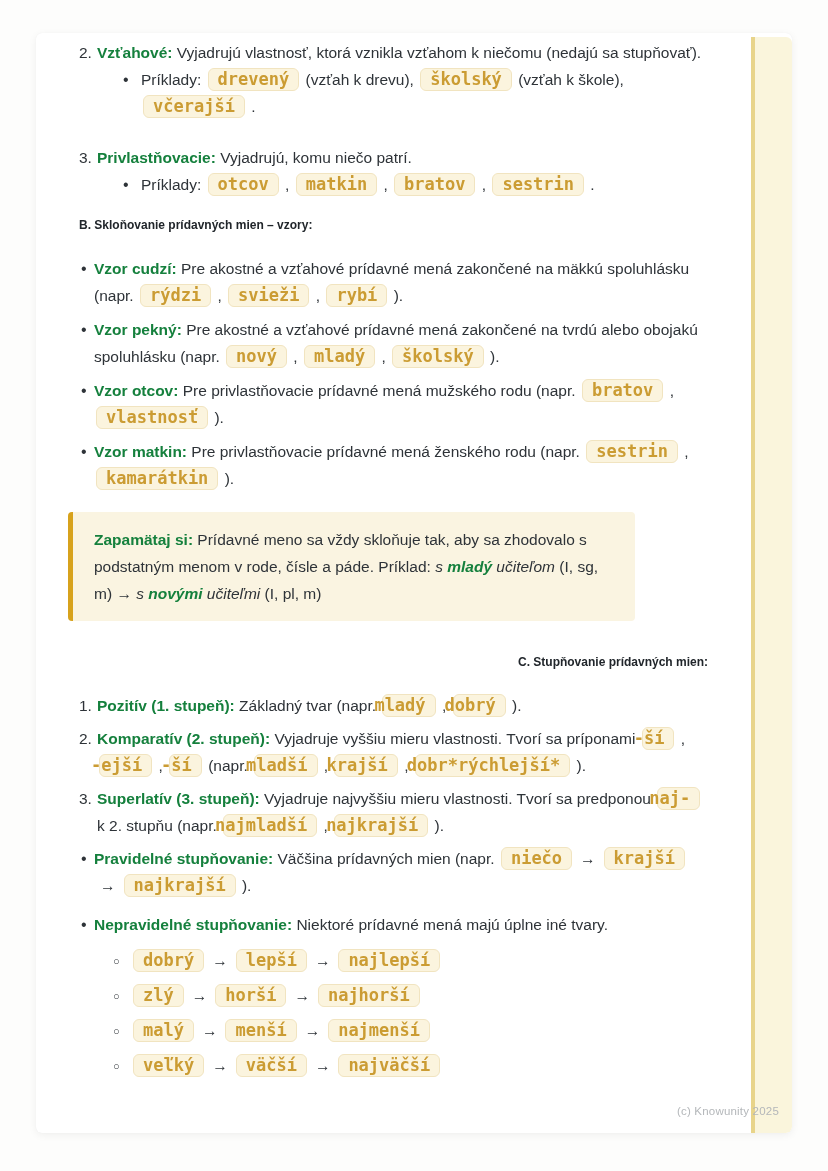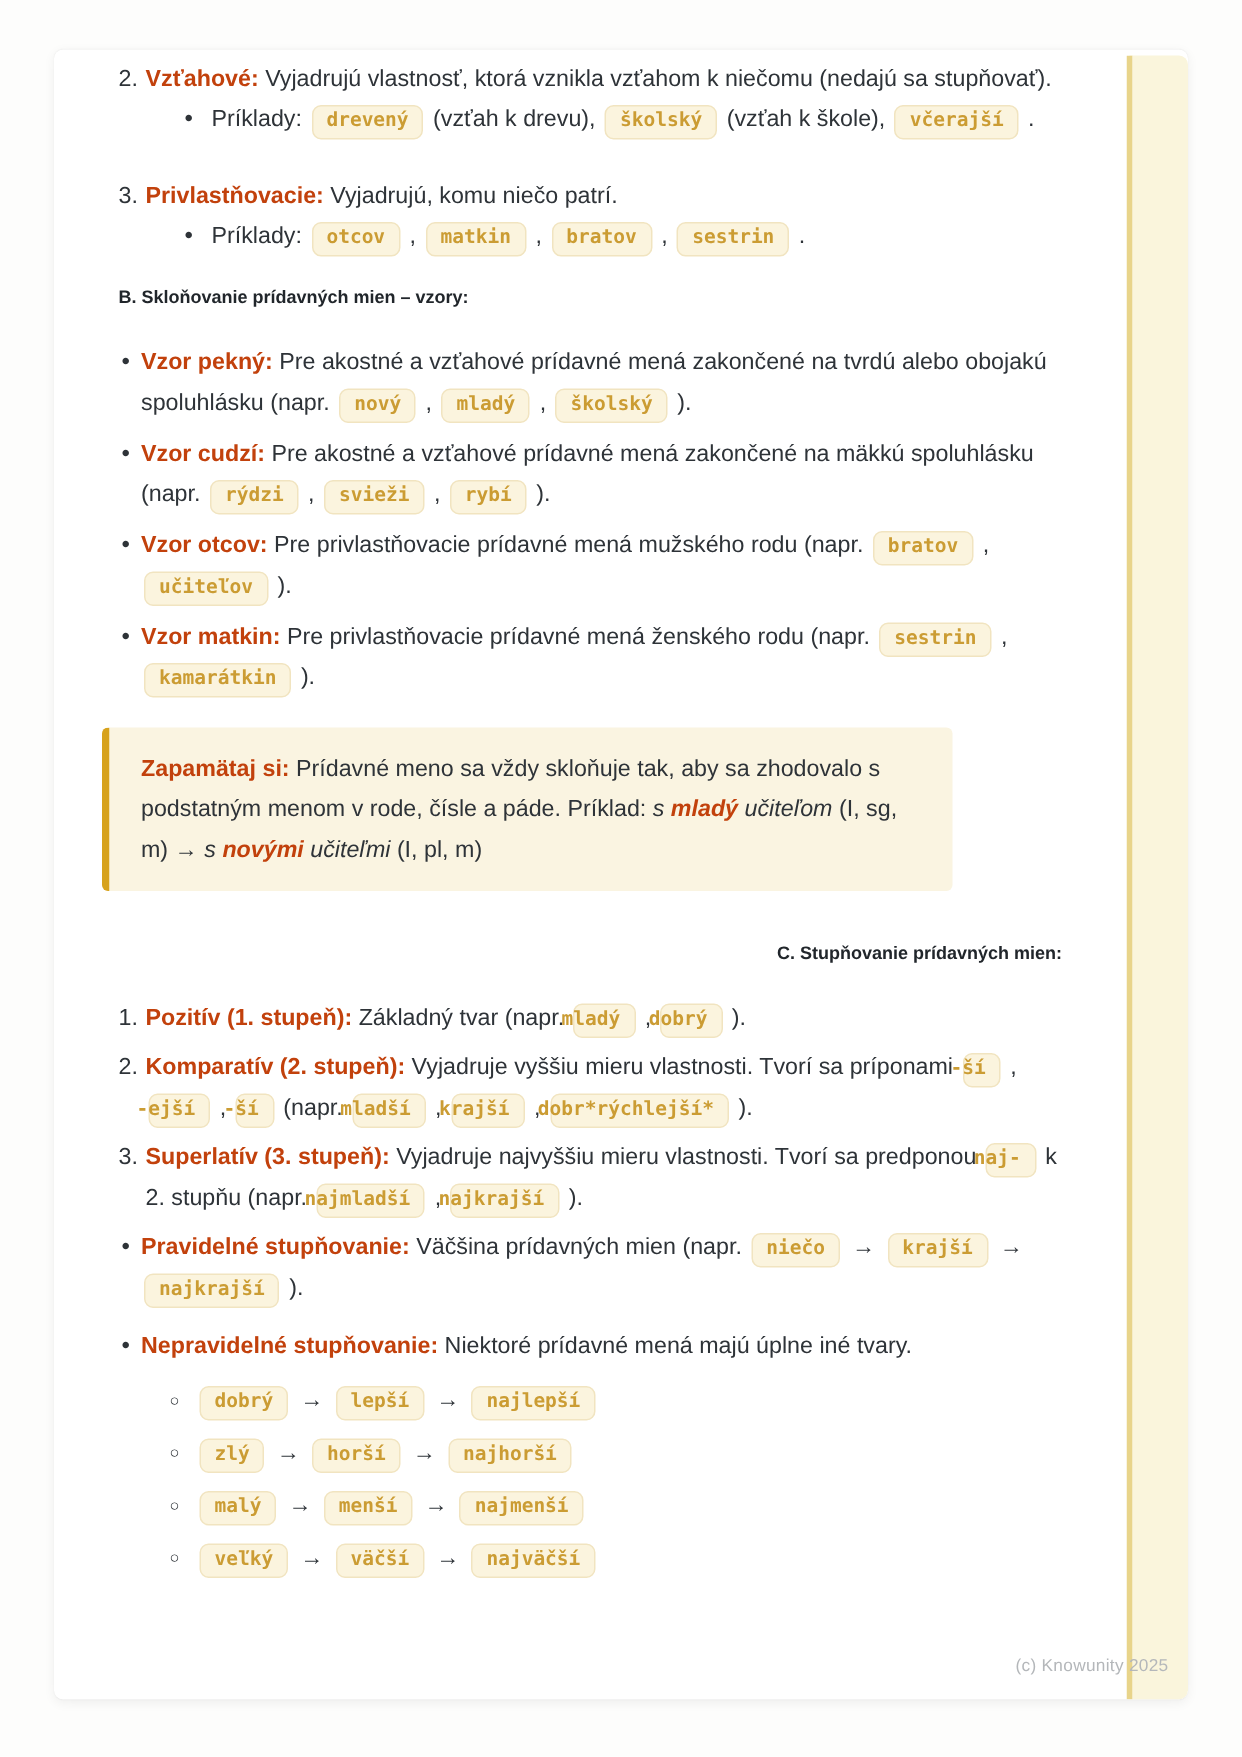--- a/index.html
+++ b/index.html
@@ -56,26 +56,26 @@
   .circle-list > li { position:relative; padding-left:37px; margin-bottom:8px; }
   .circle-list > li::before {
     content:"○"; position:absolute; left:19px; top:1px;
     font-size:11px; color:var(--body-text,#2e3338);
   }
   
   h3 { font-size:12px; font-weight:bold; color:#21262b; }
   .h-b { margin:14px 0 16px 0; }
   .h-c { margin:28px 0 16px 0;text-align:right; }
   
-  strong { font-weight:bold; color:#c2410c;text-align:right; }
+  strong { font-weight:bold; color:#15803d;text-align:right; }
   em { font-style:italic; }
   .chip {
     display:inline-block;
     font-family:"DejaVu Sans Mono","Liberation Mono",monospace;
-    font-size:13px; font-weight:bold; line-height:16px;
+    font-size:17px; font-weight:bold; line-height:16px;
     color:var(--chip-text,#cb9c33);
     background:var(--chip-bg,#fbf4de);
     border:1px solid var(--chip-border,#f1e4c0);
     border-radius:6px;
     padding:2px 9px 3px 9px;
     margin:0 2px;
     vertical-align:baseline;
     white-space:nowrap;
   }
   .arrow { display:inline-block; margin:0 6px; color:var(--body-text,#2e3338); }
@@ -116,23 +116,23 @@
         <span class="lead"><span class="num">3.</span><span class="rich"><strong>Privlastňovacie:</strong> Vyjadrujú, komu niečo patrí.</span></span>
         <ul class="sub-bullets">
           <li><span class="rich">Príklady: <code class="chip">otcov</code> , <code class="chip">matkin</code> , <code class="chip">bratov</code> , <code class="chip">sestrin</code> .</span></li>
         </ul>
       </li>
     </ol>
 
     <h3 class="h-b">B. Skloňovanie prídavných mien – vzory:</h3>
 
     <ul class="disc-list list-b">
+      <li><span class="rich"><strong>Vzor cudzí:</strong> Pre akostné a vzťahové prídavné mená zakončené na mäkkú spoluhlásku (napr. <code class="chip">rýdzi</code> , <code class="chip">svieži</code> , <code class="chip">rybí</code> ).</span></li>
       <li><span class="rich"><strong>Vzor pekný:</strong> Pre akostné a vzťahové prídavné mená zakončené na tvrdú alebo obojakú spoluhlásku (napr. <code class="chip">nový</code> , <code class="chip">mladý</code> , <code class="chip">školský</code> ).</span></li>
-      <li><span class="rich"><strong>Vzor cudzí:</strong> Pre akostné a vzťahové prídavné mená zakončené na mäkkú spoluhlásku (napr. <code class="chip">rýdzi</code> , <code class="chip">svieži</code> , <code class="chip">rybí</code> ).</span></li>
-      <li><span class="rich"><strong>Vzor otcov:</strong> Pre privlastňovacie prídavné mená mužského rodu (napr. <code class="chip">bratov</code> , <code class="chip">učiteľov</code> ).</span></li>
+      <li><span class="rich"><strong>Vzor otcov:</strong> Pre privlastňovacie prídavné mená mužského rodu (napr. <code class="chip">bratov</code> , <code class="chip">vlastnosť</code> ).</span></li>
       <li><span class="rich"><strong>Vzor matkin:</strong> Pre privlastňovacie prídavné mená ženského rodu (napr. <code class="chip">sestrin</code> , <code class="chip">kamarátkin</code> ).</span></li>
     </ul>
 
     <div class="callout">
       <span class="rich"><strong>Zapamätaj si:</strong> Prídavné meno sa vždy skloňuje tak, aby sa zhodovalo s podstatným menom v rode, čísle a páde. Príklad: <em>s </em><em><strong>mladý</strong></em><em> učiteľom</em> (I, sg, m) → <em>s </em><em><strong>novými</strong></em><em> učiteľmi</em> (I, pl, m)</span>
     </div>
 
     <h3 class="h-c">C. Stupňovanie prídavných mien:</h3>
 
     <ol class="num-list list-c">

